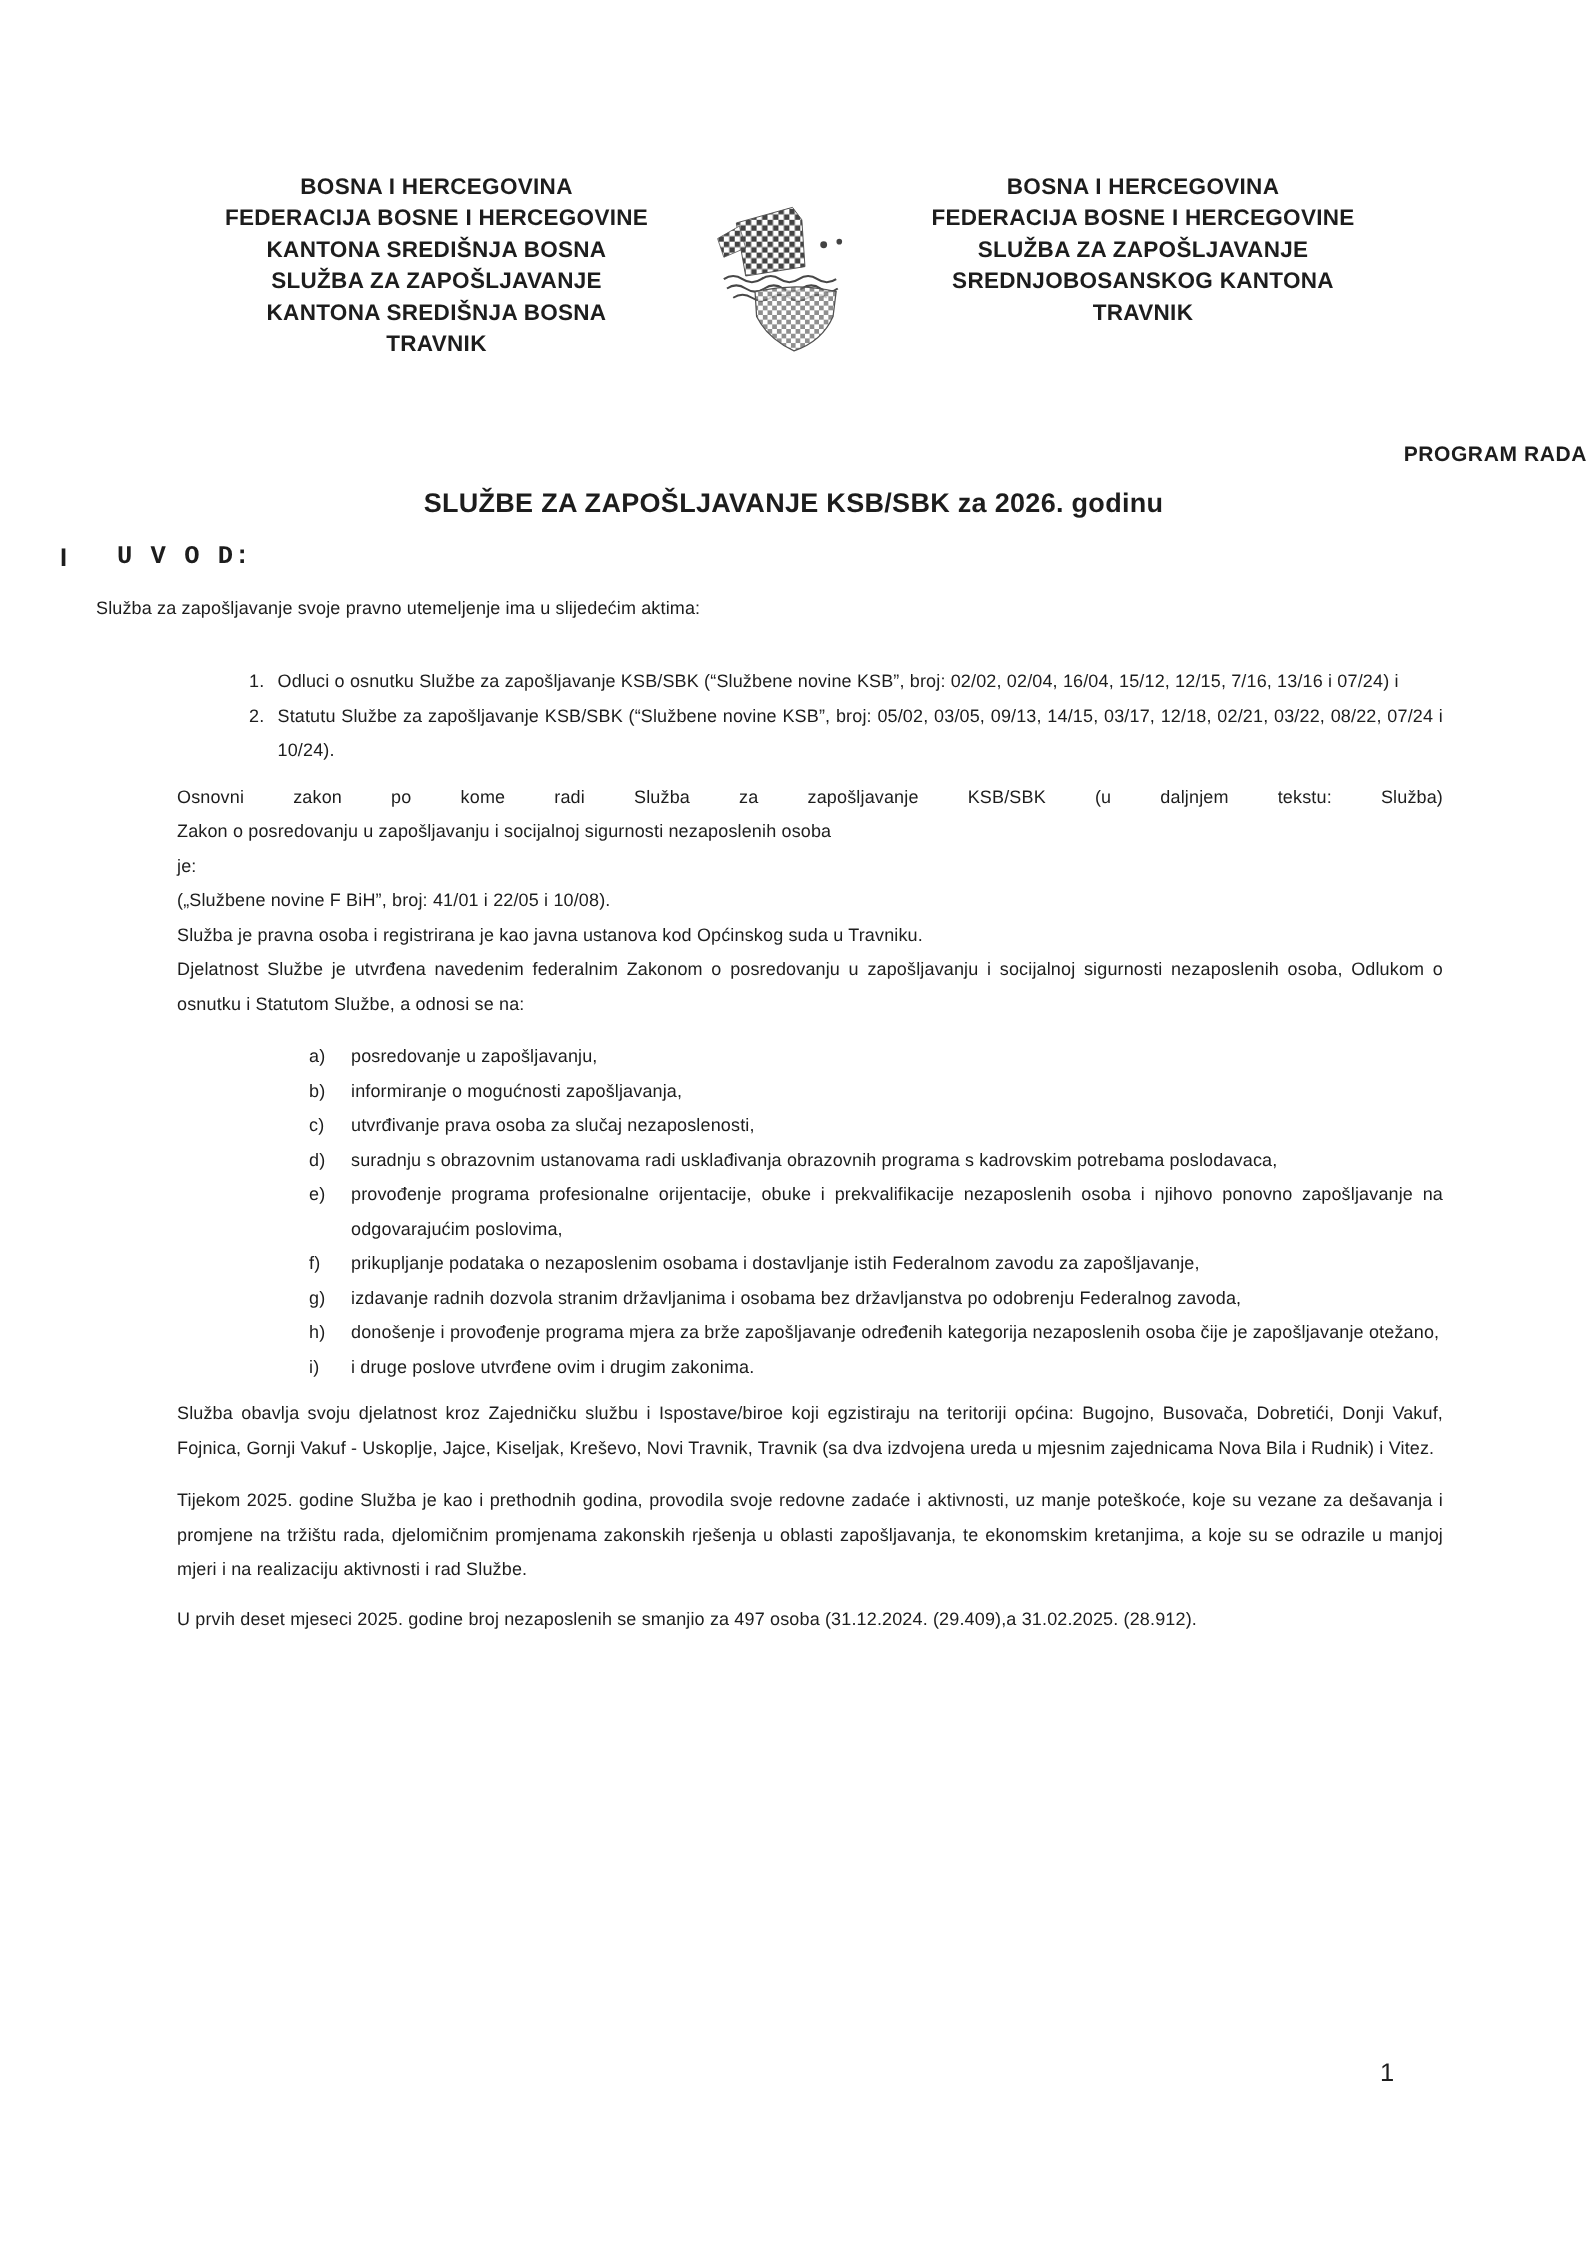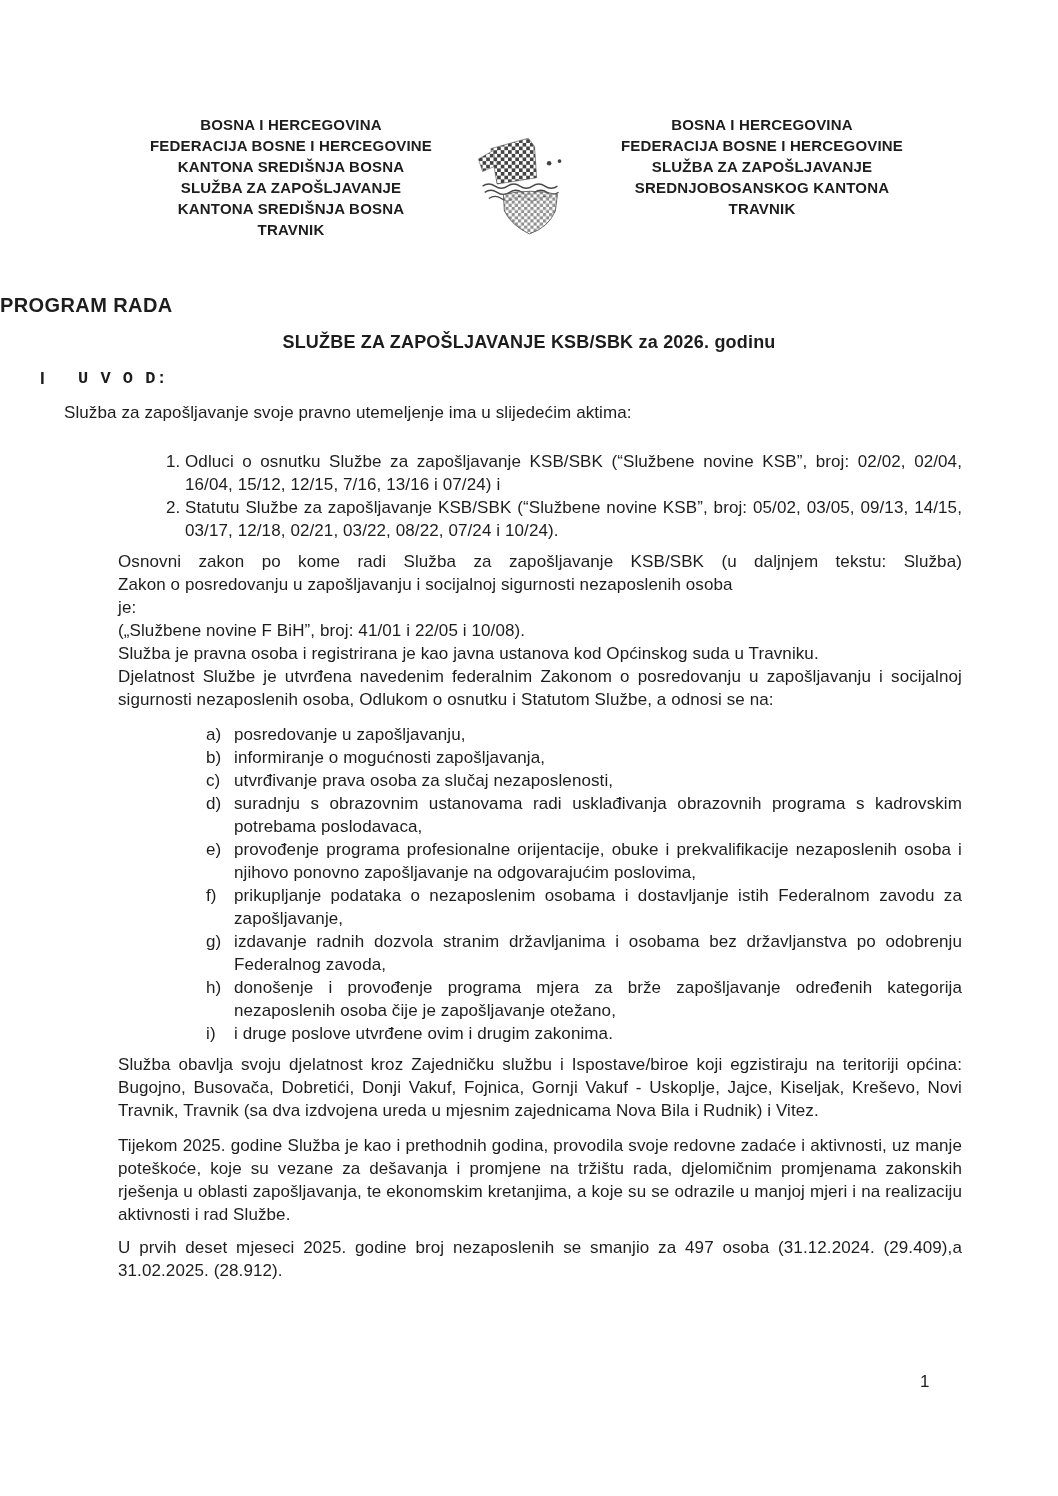--- a/index.html
+++ b/index.html
@@ -6,21 +6,21 @@
   .sheet {
     position: relative;
     width: 1058px;
     height: 1496px;
     margin: 0 auto;
     background: #ffffff;
     font-family: "Liberation Sans", sans-serif;
     color: #1d1d1d;
     overflow: hidden;
   }
-  .txt { font-size: 17px; line-height: 23px; letter-spacing: 0.1px; }
+  .txt { font-size: 12px; line-height: 23px; letter-spacing: 0.1px; }
 
   
   .header {
     display: flex;
     justify-content: flex-end;
     align-items: flex-start;
     padding: 114px 110px 0 112px;
   }
   .hcol {
     font-weight: bold;
@@ -28,21 +28,21 @@
     line-height: 21px;
     text-align: center;
     letter-spacing: 0.2px;
   }
   .hcol.left  { width: 346px; }
   .hcol.right { width: 372px; }
   .emblem-wrap { width: 112px; display: flex; justify-content: center; margin-top: 18px; }
   .emblem-wrap svg { filter: blur(0.3px); opacity: 0.88; }
 
   
-  .title    { text-align: left; font-weight: bold; font-size: 20px; margin-top: 54px; letter-spacing: 0.4px; }
+  .title    { text-align: right; font-weight: bold; font-size: 14px; margin-top: 54px; letter-spacing: 0.4px; }
   .subtitle { text-align: center; font-weight: bold; font-size: 18px; margin-top: 15px; letter-spacing: 0.2px; }
 
   
   .section-heading {
     margin: 16px 0 0 40px;
     font-weight: bold;
     font-size: 17px;
     display: flex;
   }
   .section-heading .numeral { width: 38px; }

